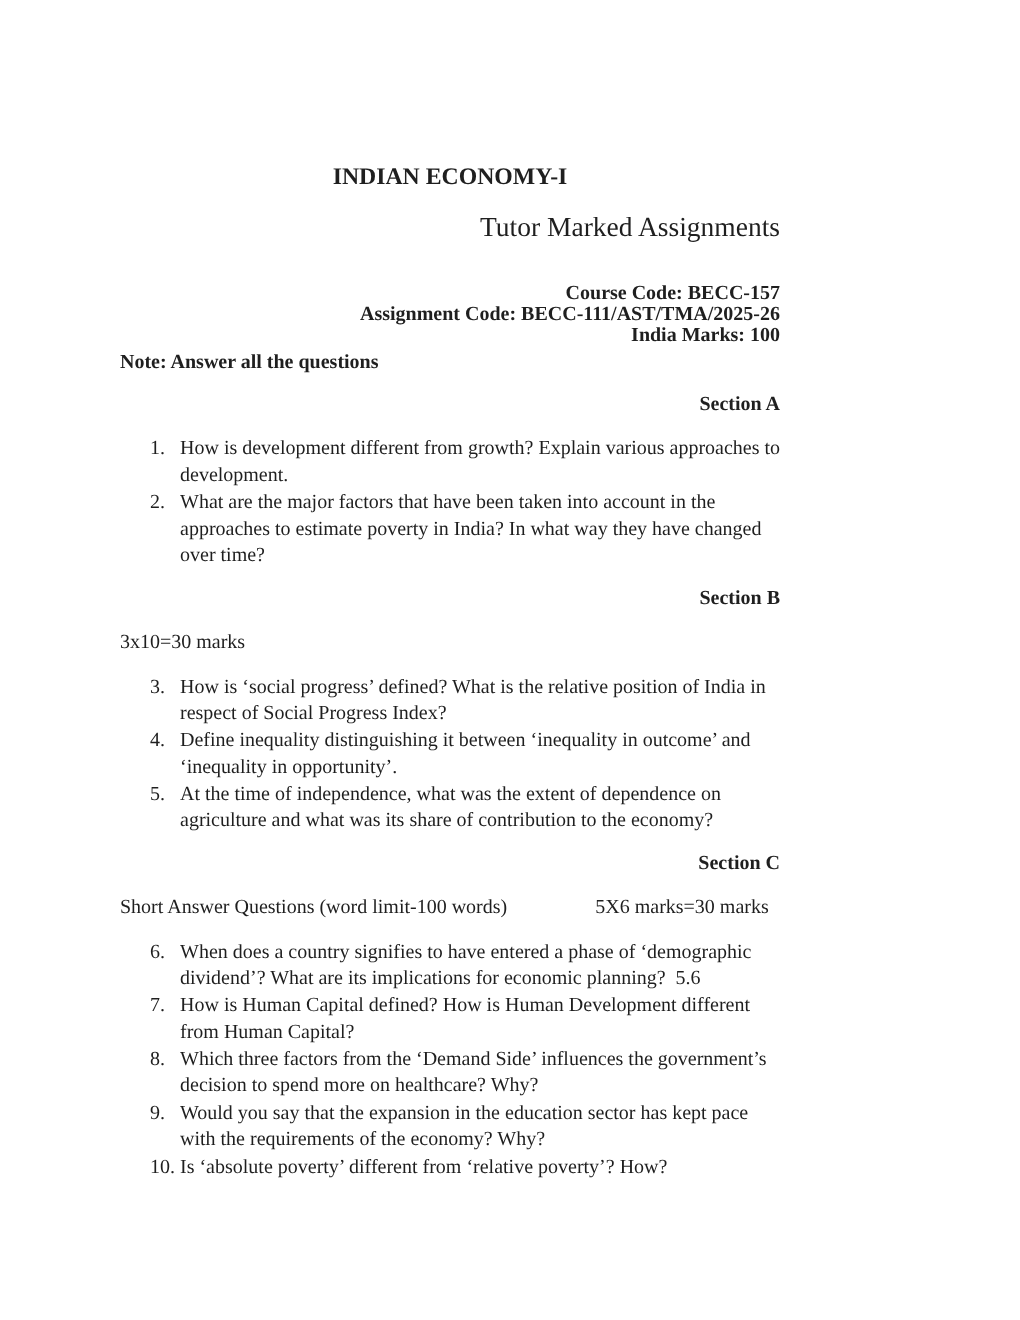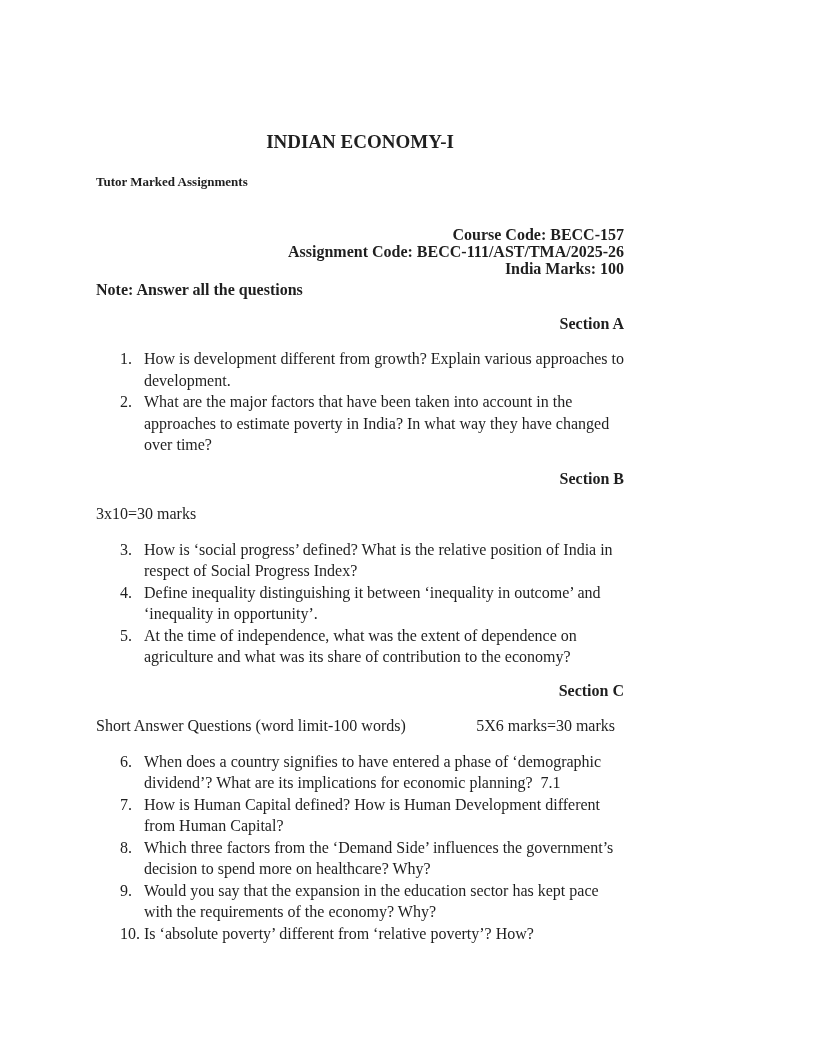--- a/index.html
+++ b/index.html
@@ -18,24 +18,24 @@
     height: 1056px;
     padding: 130px 96px 0 96px;
   }
   .doc-title {
     font-size: 19px;
     line-height: 23px;
     font-weight: bold;
     text-align: center;
   }
   .doc-subtitle {
-    font-size: 13px;
+    font-size: 22px;
     line-height: 23px;
-    font-weight: bold;
-    text-align: left;
+    font-weight: normal;
+    text-align: right;
     margin-top: 17px;
   }
   .codes {
     margin-top: 33px;
     text-align: right;
     font-weight: bold;
     line-height: 17px;
   }
   .note {
     margin-top: 2px;
@@ -112,21 +112,21 @@
   </div>
 
   <div class="section-title">Section C</div>
   <div class="marks-row">
     <span class="type">Short Answer Questions (word limit-100 words)</span>
     <span class="marks">5X6 marks=30 marks</span>
   </div>
   <div class="qlist">
     <div class="q">
       <span class="num">6.</span>
-      <span class="qtext">When does a country signifies to have entered a phase of ‘demographic dividend’? What are its implications for economic planning?  7.1</span>
+      <span class="qtext">When does a country signifies to have entered a phase of ‘demographic dividend’? What are its implications for economic planning?  5.6</span>
     </div>
     <div class="q">
       <span class="num">7.</span>
       <span class="qtext">How is Human Capital defined? How is Human Development different from Human Capital?</span>
     </div>
     <div class="q">
       <span class="num">8.</span>
       <span class="qtext">Which three factors from the ‘Demand Side’ influences the government’s decision to spend more on healthcare? Why?</span>
     </div>
     <div class="q">

